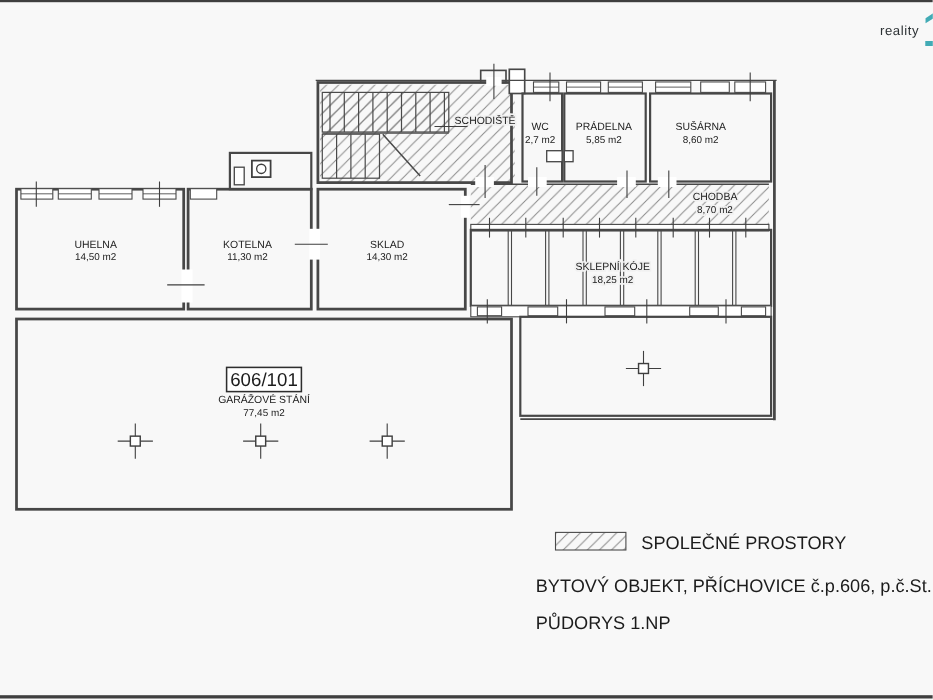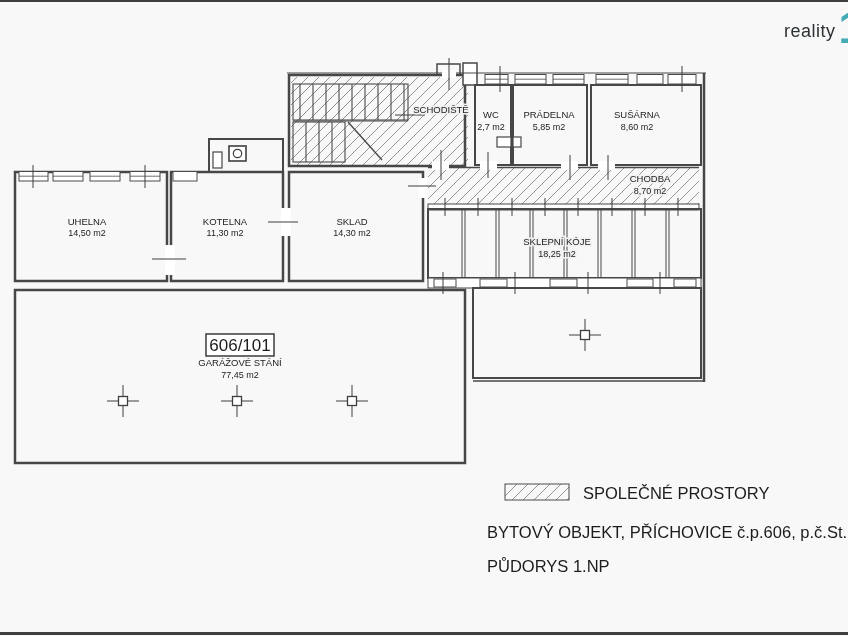--- a/index.html
+++ b/index.html
@@ -9,21 +9,21 @@
     font-family:"Liberation Sans",sans-serif;
   }
   .frame{position:absolute;left:0;width:100%;height:3px;background:#3f3f3f;}
   .frame.top{top:0;height:2px;}
   .frame.bottom{top:632px;}
   .logo{
     position:absolute;top:6px;right:0;display:flex;align-items:flex-start;
     line-height:1;user-select:none;
   }
   .logo .word{
-    font-size:18px;color:#2c3134;letter-spacing:.5px;margin-top:16px;
+    font-size:12px;color:#2c3134;letter-spacing:.5px;margin-top:16px;
   }
   .logo .mark{
     font-size:44px;font-weight:bold;color:#42abb5;margin-left:3px;margin-right:-15px;
   }
   svg{position:absolute;left:0;top:0;}
   svg text{font-family:"Liberation Sans",sans-serif;fill:#1c1c1c;}
   .room-name{font-size:9.5px;}
   .room-area{font-size:9px;}
   .halo{paint-order:stroke;stroke:#f1f1f1;stroke-width:3px;}
   .unit-no{font-size:17px;}

